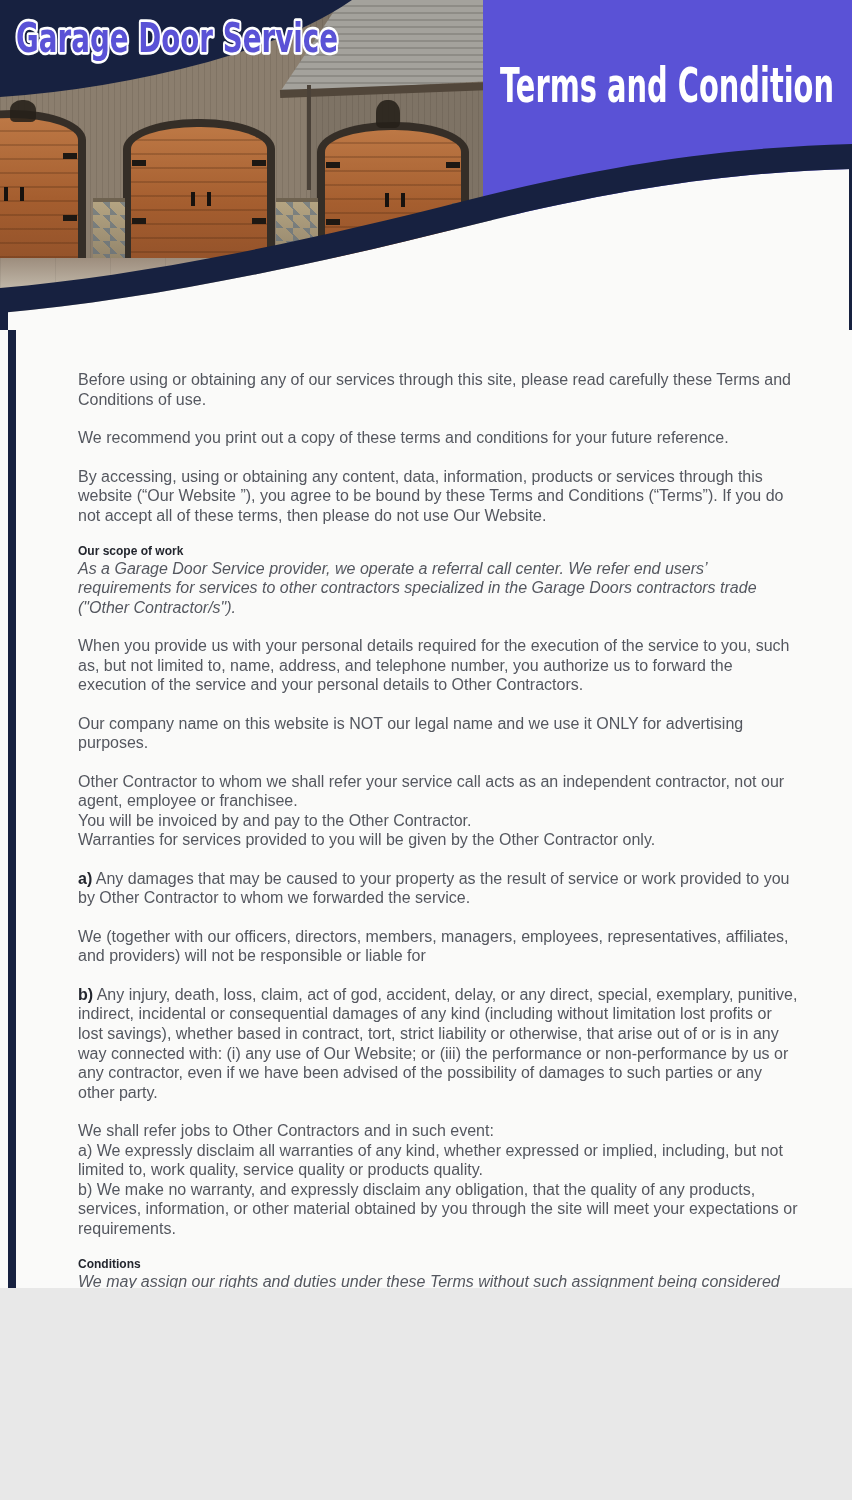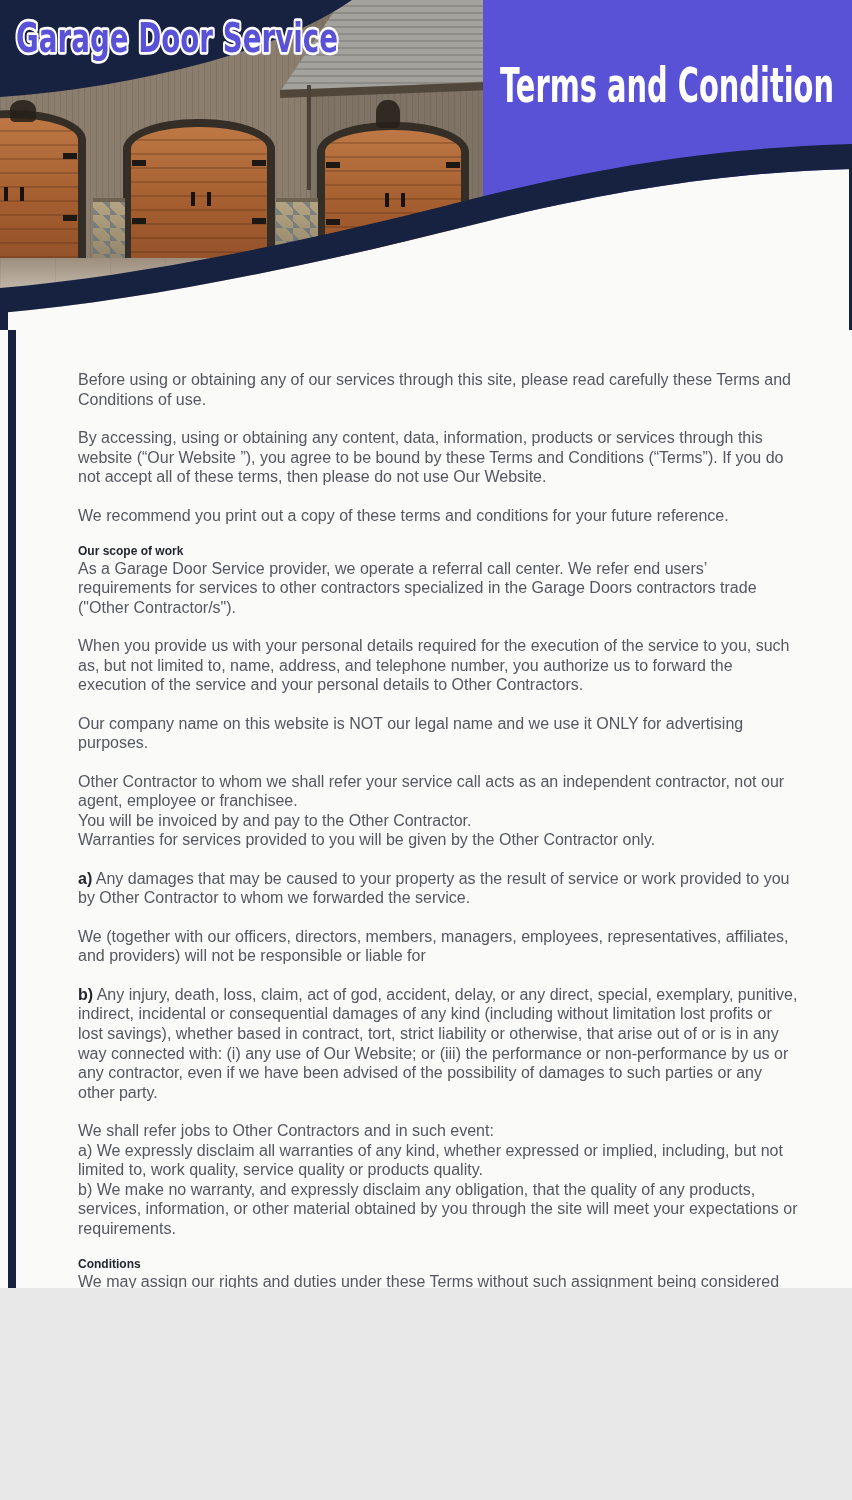--- a/index.html
+++ b/index.html
@@ -76,21 +76,21 @@
   
   .content{
     position:absolute;left:8px;top:330px;width:852px;height:1070px;box-sizing:border-box;
     background:var(--page-bg);
     border-left:8px solid var(--navy);border-right:3px solid var(--navy);
     padding:21px 57px 0 62px;overflow:hidden;
     color:var(--body-text);font-size:16px;line-height:1.22;
   }
   .block-p{margin:19px 0;white-space:pre-line;}
   .block-h{margin:19px 0 0;font-size:12px;font-weight:700;color:var(--heading-text);white-space:pre-line;}
-  .block-h + .block-p{margin-top:0;}
+  .block-h + .block-p{margin-top:0;font-style:italic;}
   .block-p b{color:var(--heading-text);}
   
   .footer{
     position:absolute;left:0;top:1400px;width:852px;height:100px;box-sizing:border-box;
     background:var(--page-bg);
     border-left:8px solid var(--navy-dark);border-right:3px solid var(--navy-dark);
   }
   .footer svg{display:block;}
   .wave-bottom .purple{fill:var(--purple);}
   .wave-bottom .navy{fill:var(--navy-dark);}
@@ -160,22 +160,22 @@
       <path class="navy" d="M0,288 C140,276 300,243 468,200 C630,159 745,147 852,144
                              L852,169 C745,172 630,185 468,226 C300,268 140,301 0,313 Z"></path>
       <rect class="navy" x="0" y="306" width="8" height="24"></rect>
       <rect class="navy" x="849" y="165" width="3" height="165"></rect>
     </svg>
   </header>
 
   <main class="content">
     <div>
         <p class="block-p"><span>Before using or obtaining any of our services through this site, please read carefully these Terms and Conditions of use.</span></p>
+        <p class="block-p"><span>We recommend you print out a copy of these terms and conditions for your future reference.</span></p>
         <p class="block-p"><span>By accessing, using or obtaining any content, data, information, products or services through this website (“Our Website ”), you agree to be bound by these Terms and Conditions (“Terms”). If you do not accept all of these terms, then please do not use Our Website.</span></p>
-        <p class="block-p"><span>We recommend you print out a copy of these terms and conditions for your future reference.</span></p>
         <h3 class="block-h"><span>Our scope of work</span></h3>
         <p class="block-p"><span>As a Garage Door Service provider, we operate a referral call center. We refer end users’ requirements for services to other contractors specialized in the Garage Doors contractors trade ("Other Contractor/s").</span></p>
         <p class="block-p"><span>When you provide us with your personal details required for the execution of the service to you, such as, but not limited to, name, address, and telephone number, you authorize us to forward the execution of the service and your personal details to Other Contractors.</span></p>
         <p class="block-p"><span>Our company name on this website is NOT our legal name and we use it ONLY for advertising purposes.</span></p>
         <p class="block-p"><span>Other Contractor to whom we shall refer your service call acts as an independent contractor, not our agent, employee or franchisee.
 You will be invoiced by and pay to the Other Contractor.
 Warranties for services provided to you will be given by the Other Contractor only.</span></p>
         <p class="block-p"><b>a)</b><span> Any damages that may be caused to your property as the result of service or work provided to you by Other Contractor to whom we forwarded the service.</span></p>
         <p class="block-p"><span>We (together with our officers, directors, members, managers, employees, representatives, affiliates, and providers) will not be responsible or liable for</span></p>
         <p class="block-p"><b>b)</b><span> Any injury, death, loss, claim, act of god, accident, delay, or any direct, special, exemplary, punitive, indirect, incidental or consequential damages of any kind (including without limitation lost profits or lost savings), whether based in contract, tort, strict liability or otherwise, that arise out of or is in any way connected with: (i) any use of Our Website; or (iii) the performance or non-performance by us or any contractor, even if we have been advised of the possibility of damages to such parties or any other party.</span></p>

